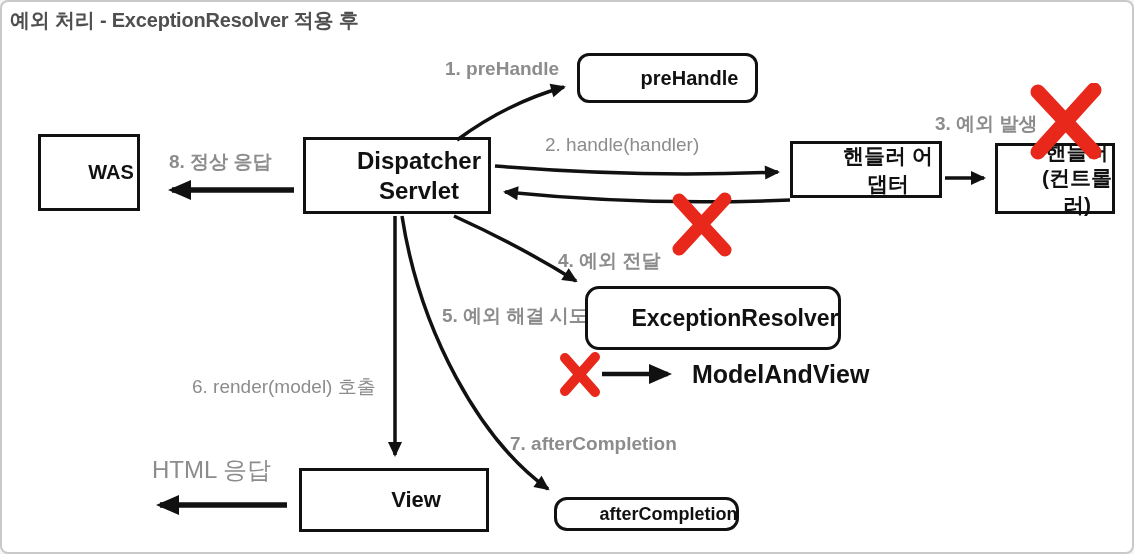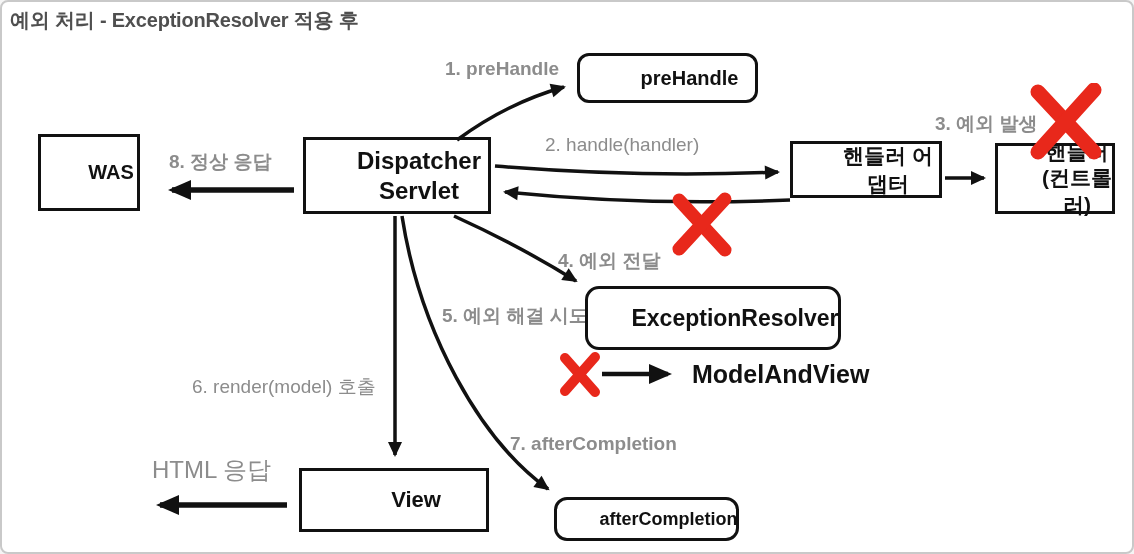--- a/index.html
+++ b/index.html
@@ -49,21 +49,21 @@
   <div class="node rounded" style="left:583px;top:284px;width:256px;height:64px;font-size:23px;">
     <span>ExceptionResolver</span>
   </div>
 
   <div class="freetext" style="left:690px;top:358px;">ModelAndView</div>
 
   <div class="node" style="left:297px;top:466px;width:190px;height:64px;font-size:22px;">
     <span>View</span>
   </div>
 
-  <div class="node rounded" style="left:552px;top:495px;width:185px;height:44px;font-size:18px;border-radius:13px;">
+  <div class="node rounded" style="left:552px;top:495px;width:185px;height:34px;font-size:18px;border-radius:13px;">
     <span>afterCompletion</span>
   </div>
 
   <div class="lbl b" style="left:431px;top:56px;margin-left:12px;">1. preHandle</div>
   <div class="lbl" style="left:543px;top:132px;">2. handle(handler)</div>
   <div class="lbl b" style="left:933px;top:109px;">3. 예외 발생</div>
   <div class="lbl b" style="left:556px;top:206px;margin-top:40px;">4. 예외 전달</div>
   <div class="lbl b" style="left:440px;top:301px;">5. 예외 해결 시도</div>
   <div class="lbl" style="left:190px;top:372px;">6. render(model) 호출</div>
   <div class="lbl b" style="left:508px;top:431px;">7. afterCompletion</div>

